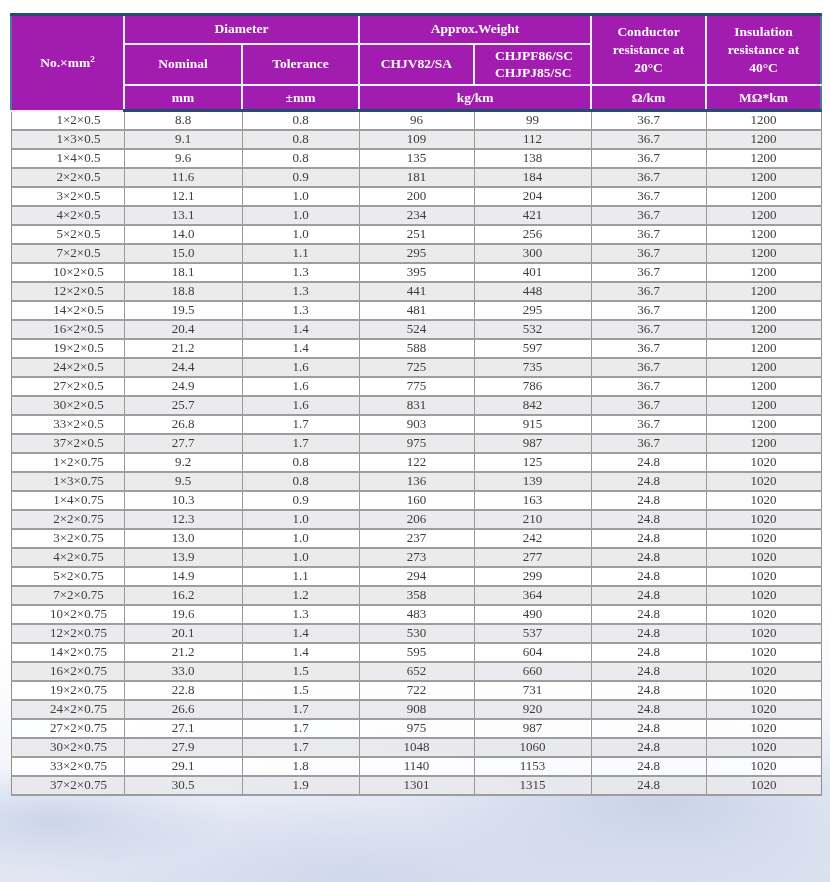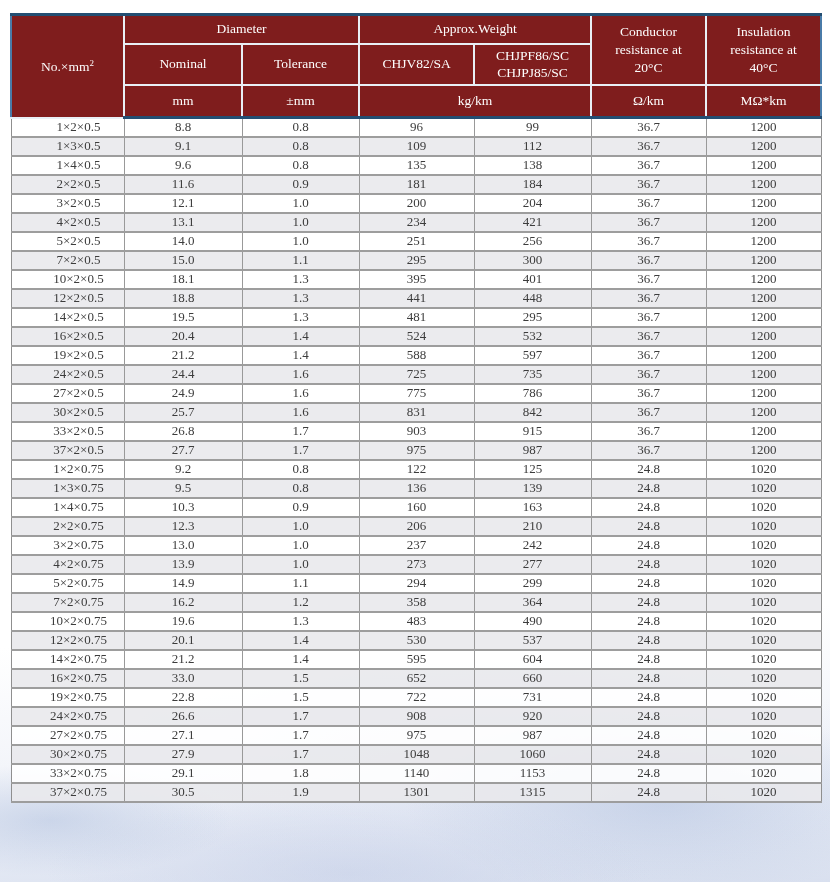--- a/index.html
+++ b/index.html
@@ -20,33 +20,33 @@
       radial-gradient(ellipse 520px 170px at 60% 87%, rgba(214,221,239,0.50), transparent 75%),
       radial-gradient(ellipse 300px 90px at 25% 96%, rgba(226,231,243,0.65), transparent 70%),
       linear-gradient(177deg, #ffffff 0%, #ffffff 70%, #f3f5fa 83%, #e4e9f4 93%, #d9e0ef 100%);
   }
   table.spec {
     position: absolute; left: 10px; top: 13px; width: 810px;
     border-collapse: collapse; table-layout: fixed;
     border-top: 3px solid #234e72;
   }
   thead th {
-    background: #7f1d1d;
+    background: #a21caf;
     color: #fdfdfd;
-    font-weight: normal;
+    font-weight: bold;
     font-size: 13.5px;
     line-height: 1.3;
     text-align: center;
     vertical-align: middle;
     border: 2px solid #e9eff6;
     padding: 2px 20px;
   }
   thead tr.row-group { height: 29px; }
   thead tr.row-sub   { height: 40px; }
-  thead tr.row-units { height: 33px; margin-left: 39px; }
+  thead tr.row-units { height: 26px; margin-left: 39px; }
   thead tr.row-units th { border-bottom: 3px solid #234e72; }
   thead th:first-child { border-left-color: #4a7ba8; }
   thead th:last-child  { border-right-color: #4a7ba8; }
   th sup { font-size: 9px; vertical-align: super; line-height: 0; }
   tbody td {
     height: 19px;
     padding: 0 2px;
     font-size: 13px;
     color: #3c3c3c;
     text-align: center;

